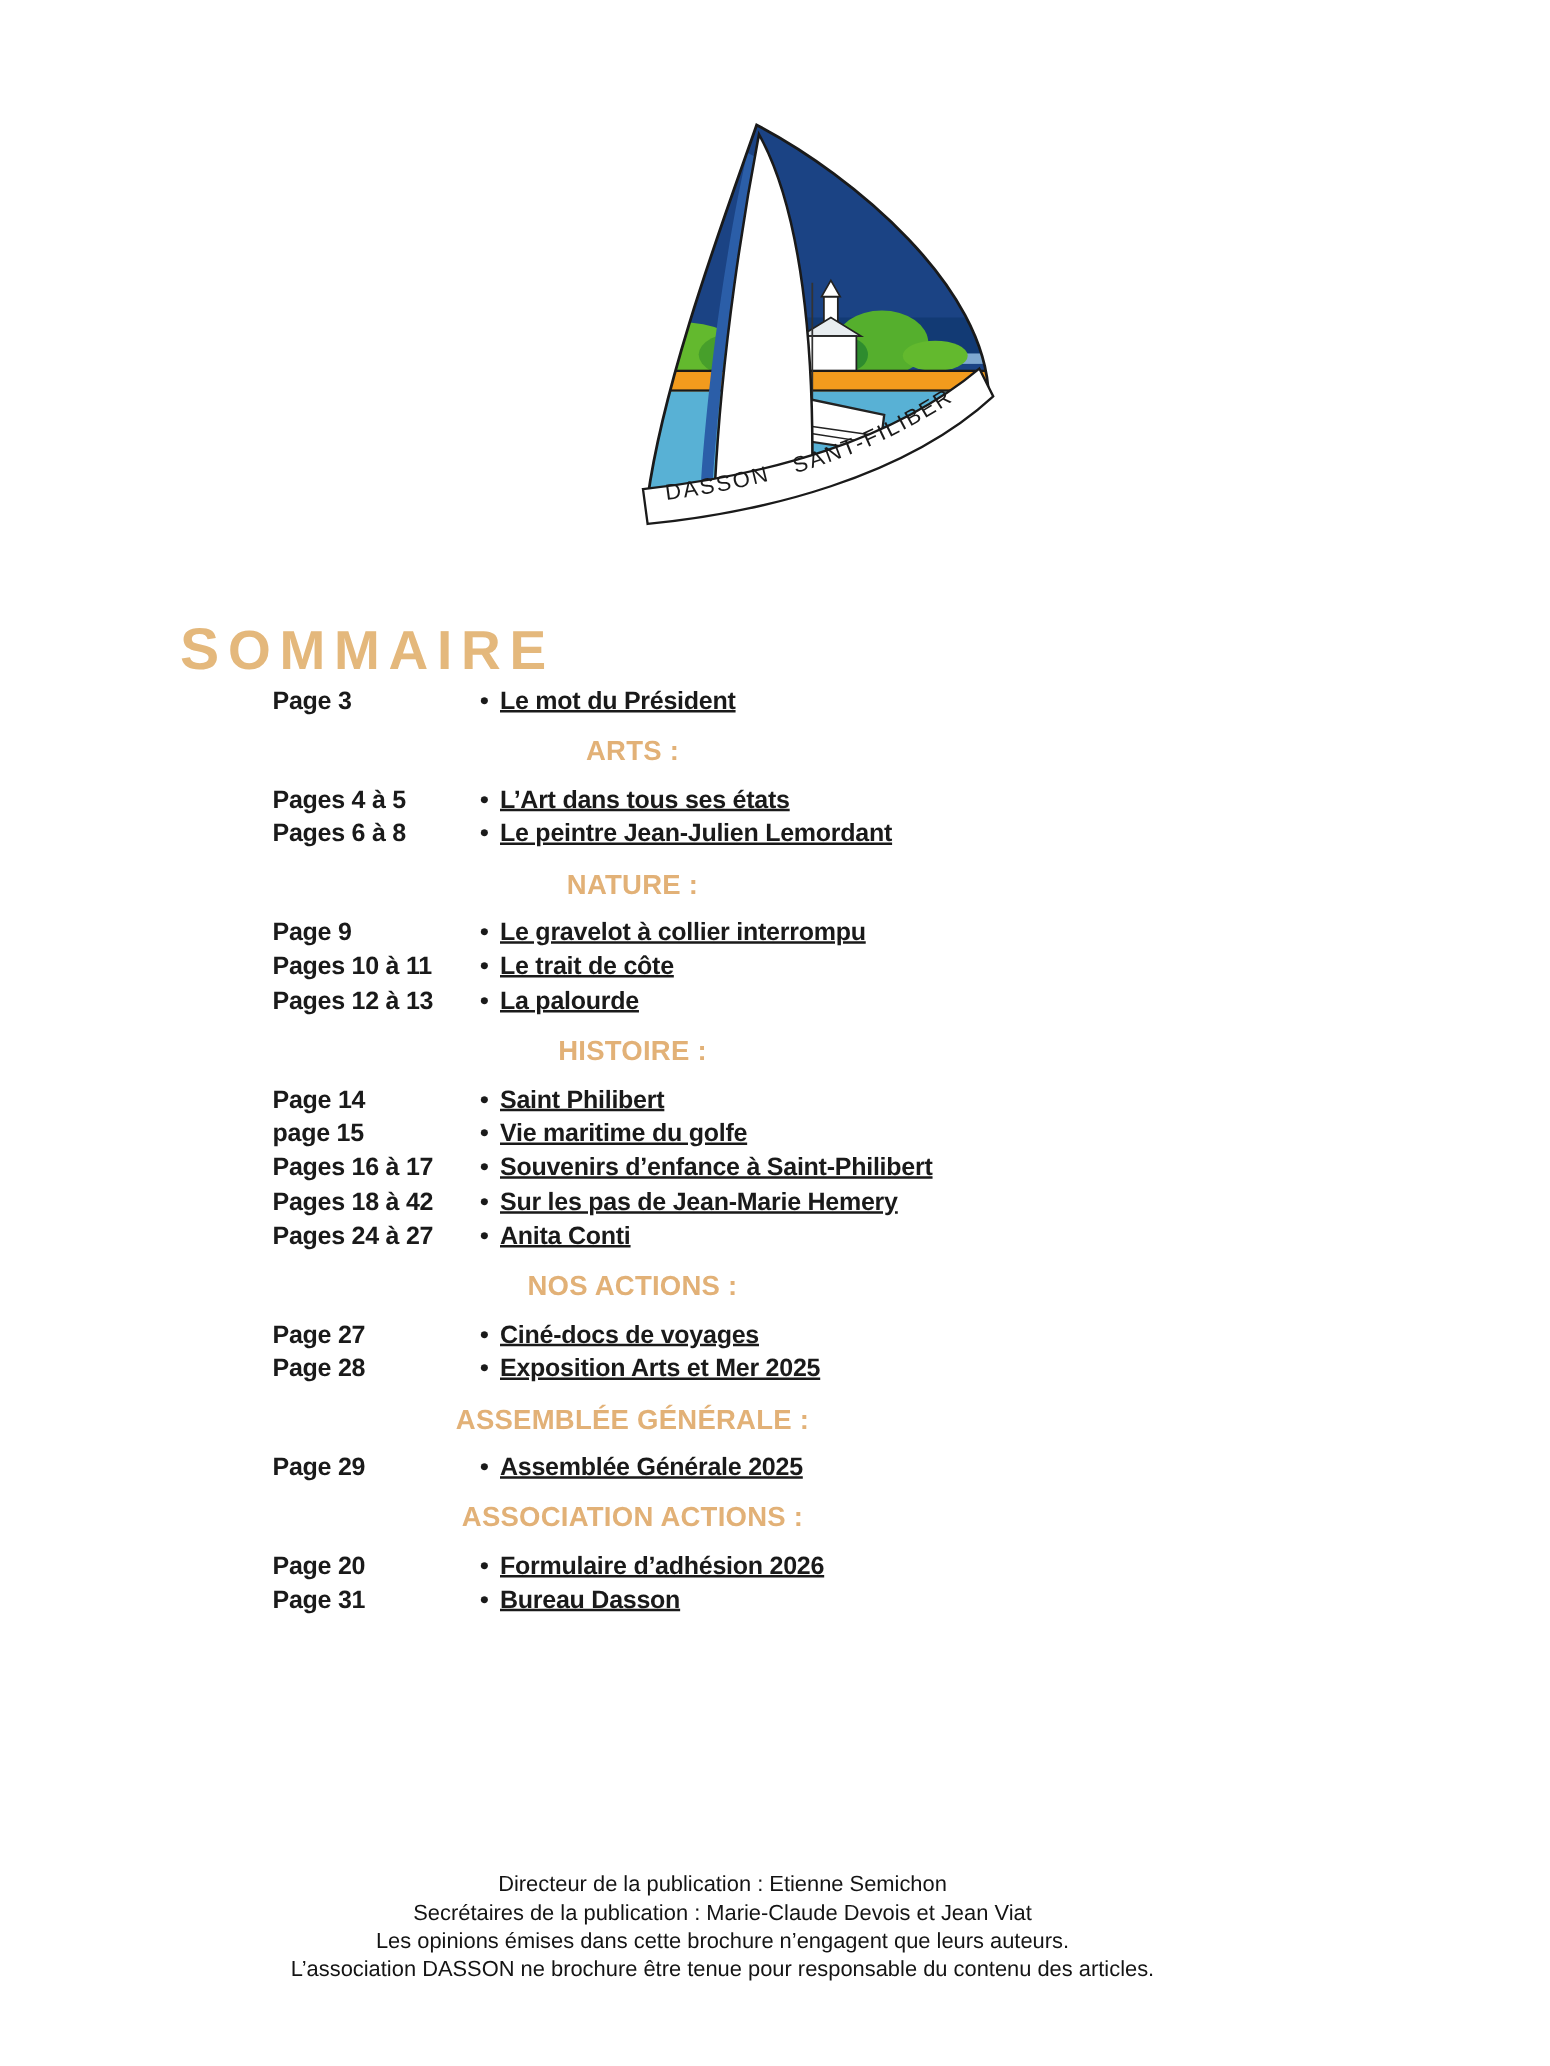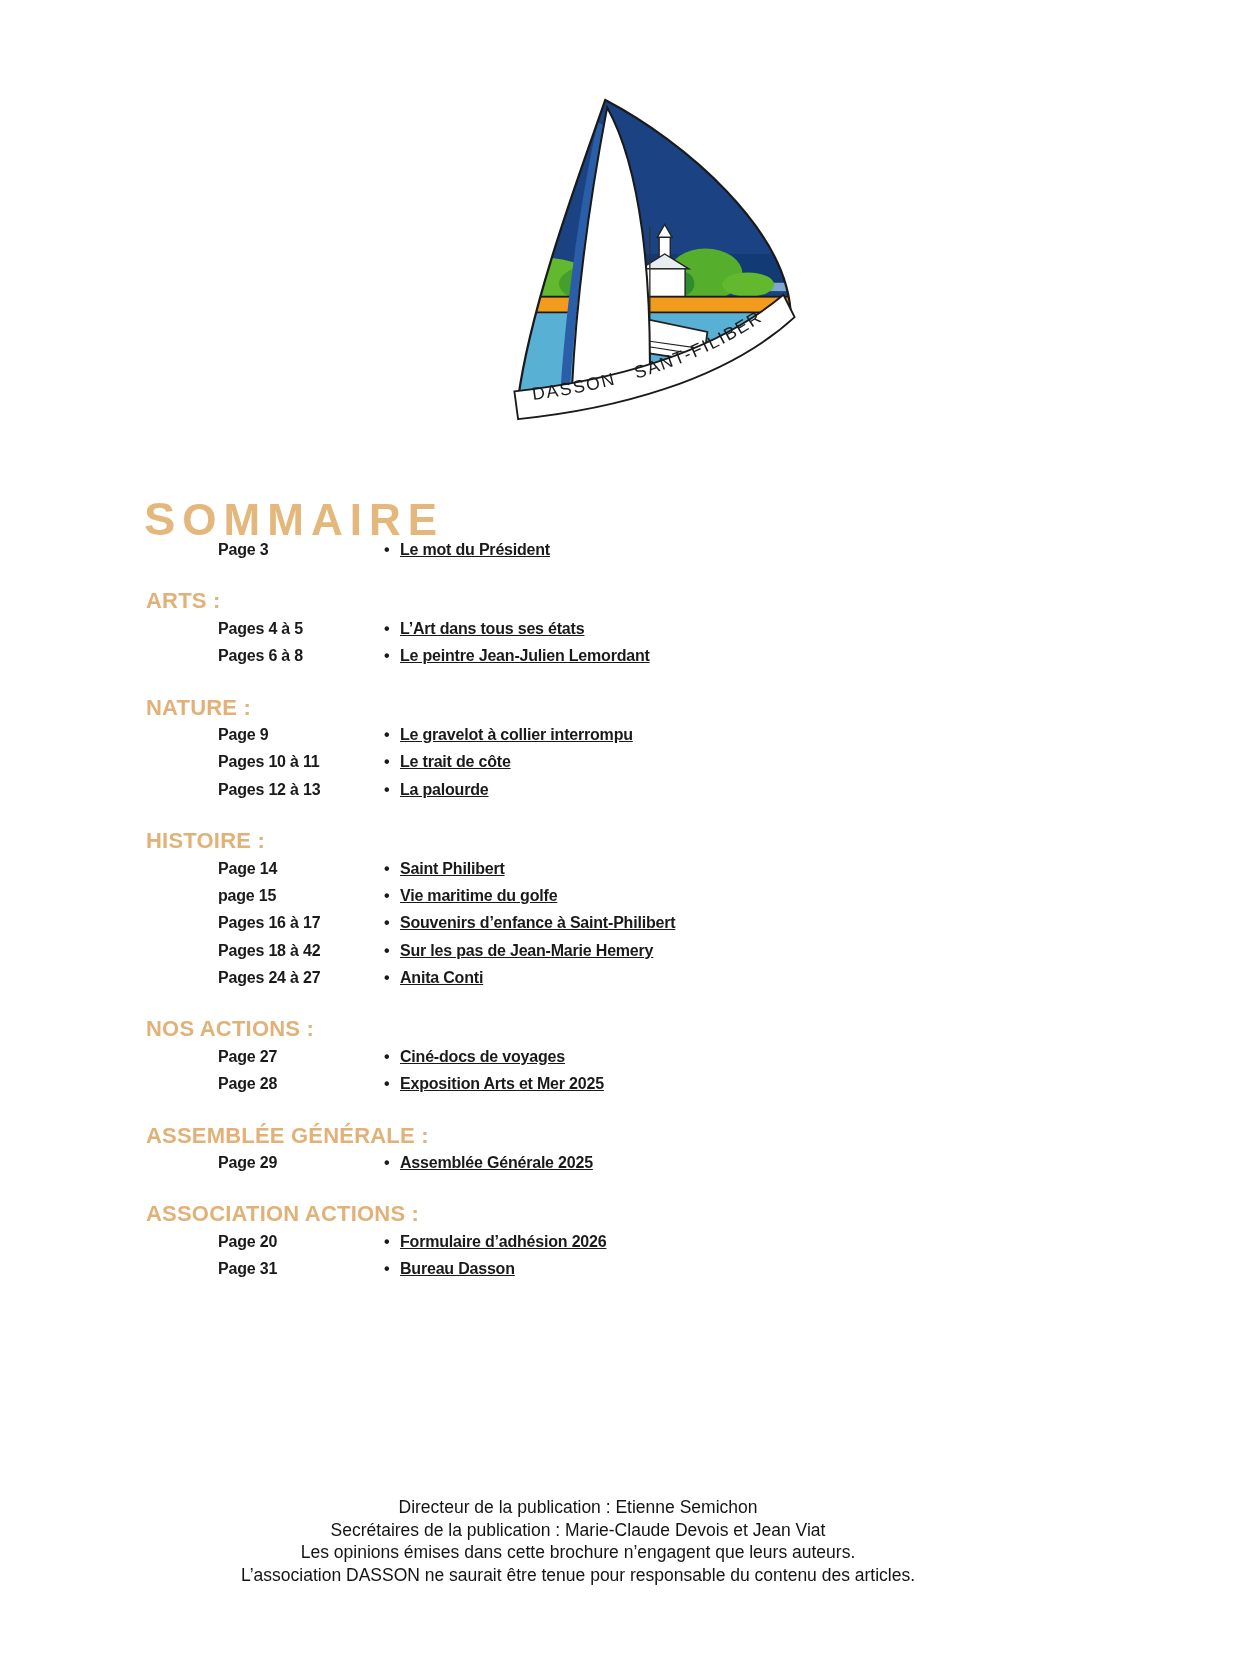--- a/index.html
+++ b/index.html
@@ -18,26 +18,26 @@
     font-size:44px; font-weight:bold; letter-spacing:7px;
     color:#E4B87C; text-transform:uppercase;margin-top:47px;
   }
   .heading::first-letter { font-size:47px; }
 
   
   .toc { position:absolute; left:146px; top:536px; width:720px; }
   .section { margin-bottom:24px; }
   .section-label {
     height:27.4px; line-height:27.4px;
-    font-size:22px; font-weight:bold; color:#E2B177; letter-spacing:0.2px;
+    font-size:22px; font-weight:bold; color:#E2B177; letter-spacing:0.2px;text-align:center;
   }
   .row { position:relative; height:27.4px; }
   .pages, .title, .bullet {
-    position:absolute; top:0; line-height:27.4px;
-    font-size:16px; font-weight:bold; letter-spacing:-0.2px; white-space:nowrap;
+    position:absolute; top:12px; line-height:27.4px;
+    font-size:20px; font-weight:bold; letter-spacing:-0.2px; white-space:nowrap;
   }
   .pages  { left:72px; }
   .bullet { left:238px; }
   .title  { left:254px;text-decoration:underline; }
 
   
   .footer {
     position:absolute; left:0; top:1496px; width:1156px;
     text-align:center; font-size:17.5px; line-height:22.6px; color:#141414;
   }
@@ -224,16 +224,16 @@
         <span class="title">Bureau Dasson</span>
       </div>
     </div>
 
   </div>
 
   <div class="footer">
     <div>Directeur de la publication : Etienne Semichon</div>
     <div>Secrétaires de la publication : Marie-Claude Devois et Jean Viat</div>
     <div>Les opinions émises dans cette brochure n’engagent que leurs auteurs.</div>
-    <div>L’association DASSON ne saurait être tenue pour responsable du contenu des articles.</div>
+    <div>L’association DASSON ne brochure être tenue pour responsable du contenu des articles.</div>
   </div>
 
 </div>
 
 </body></html>

